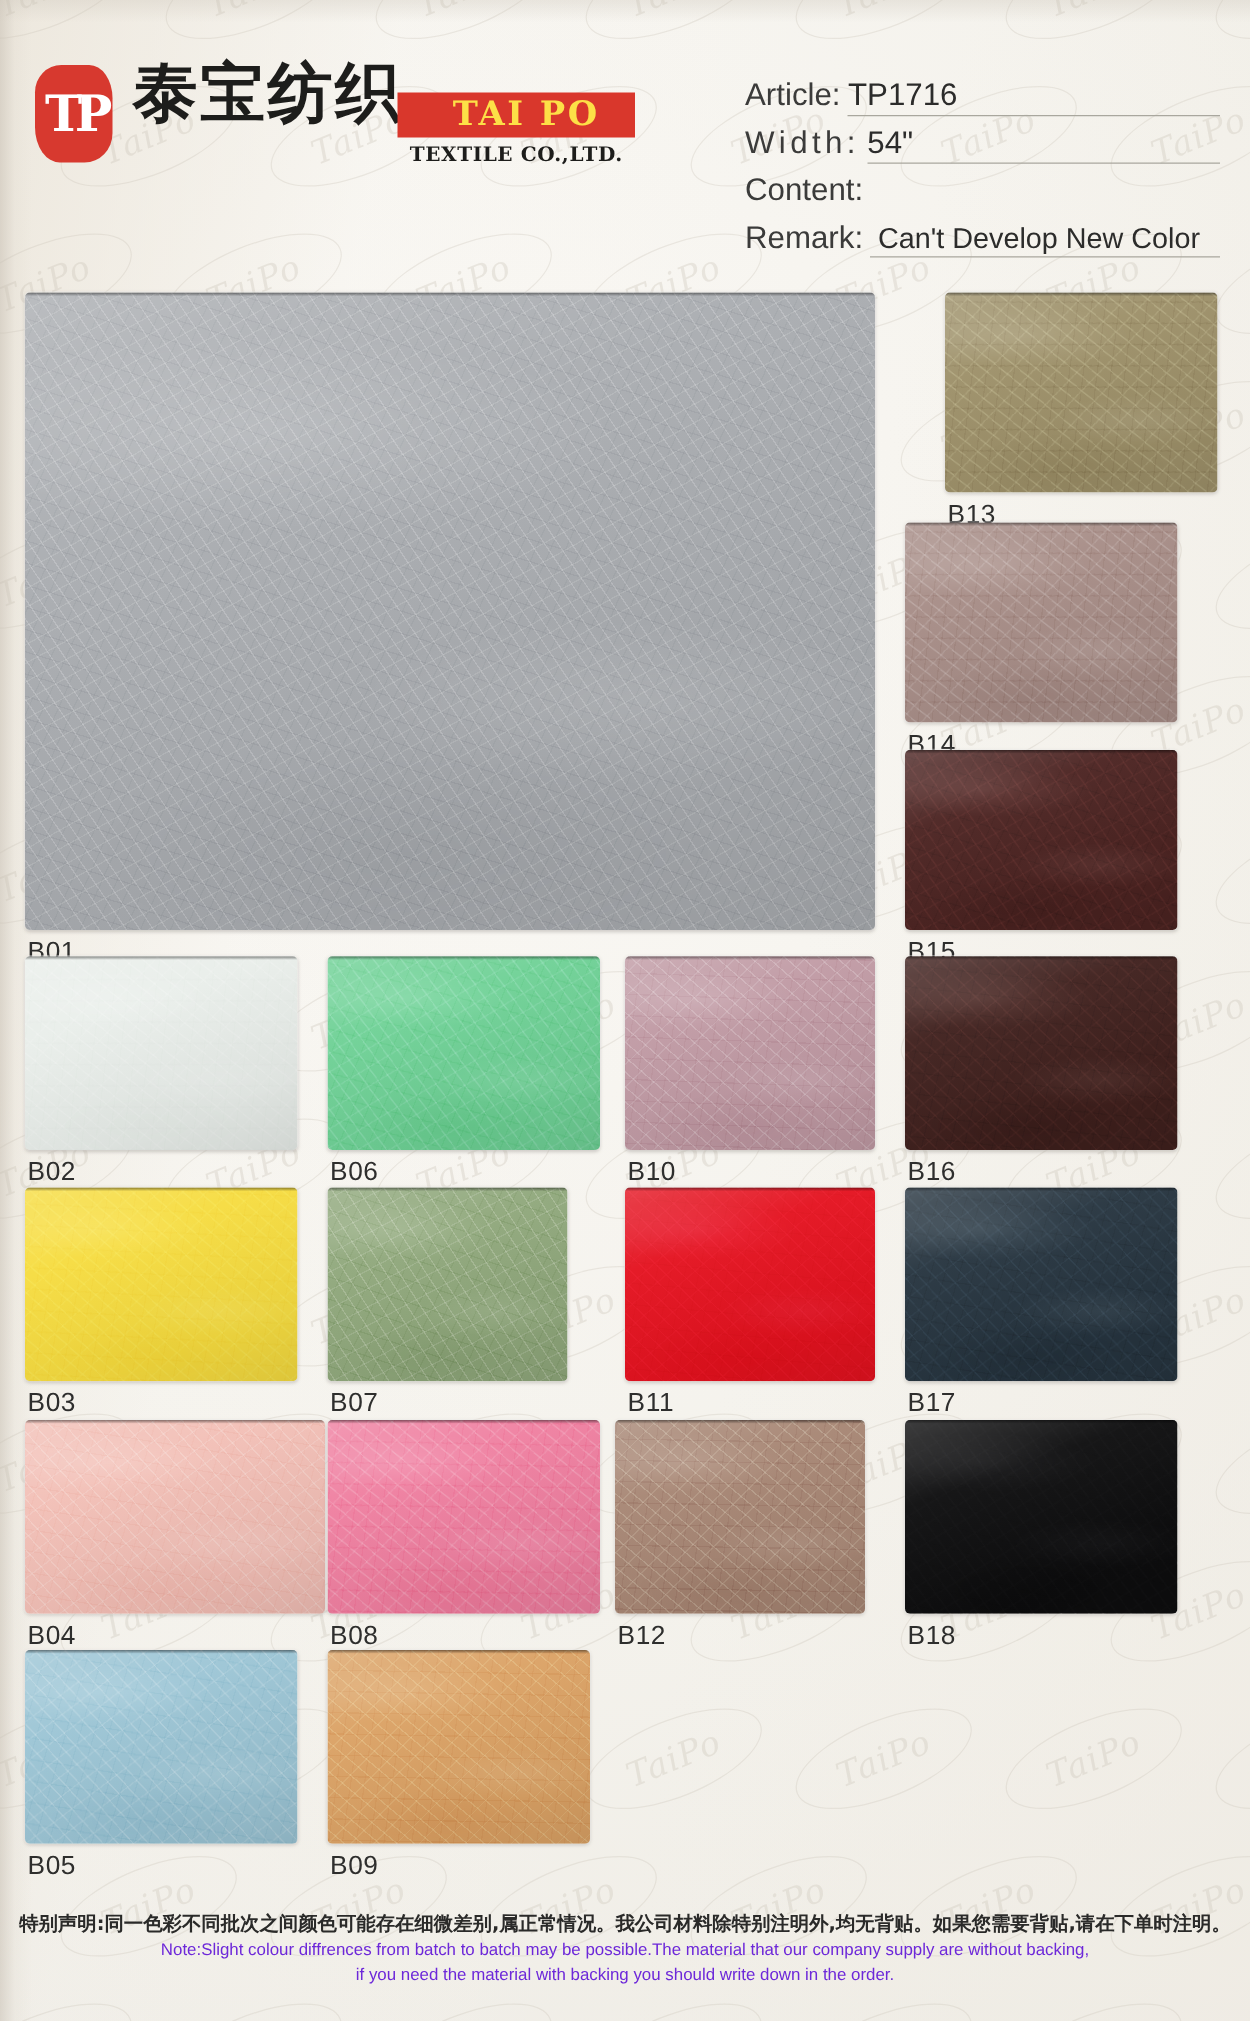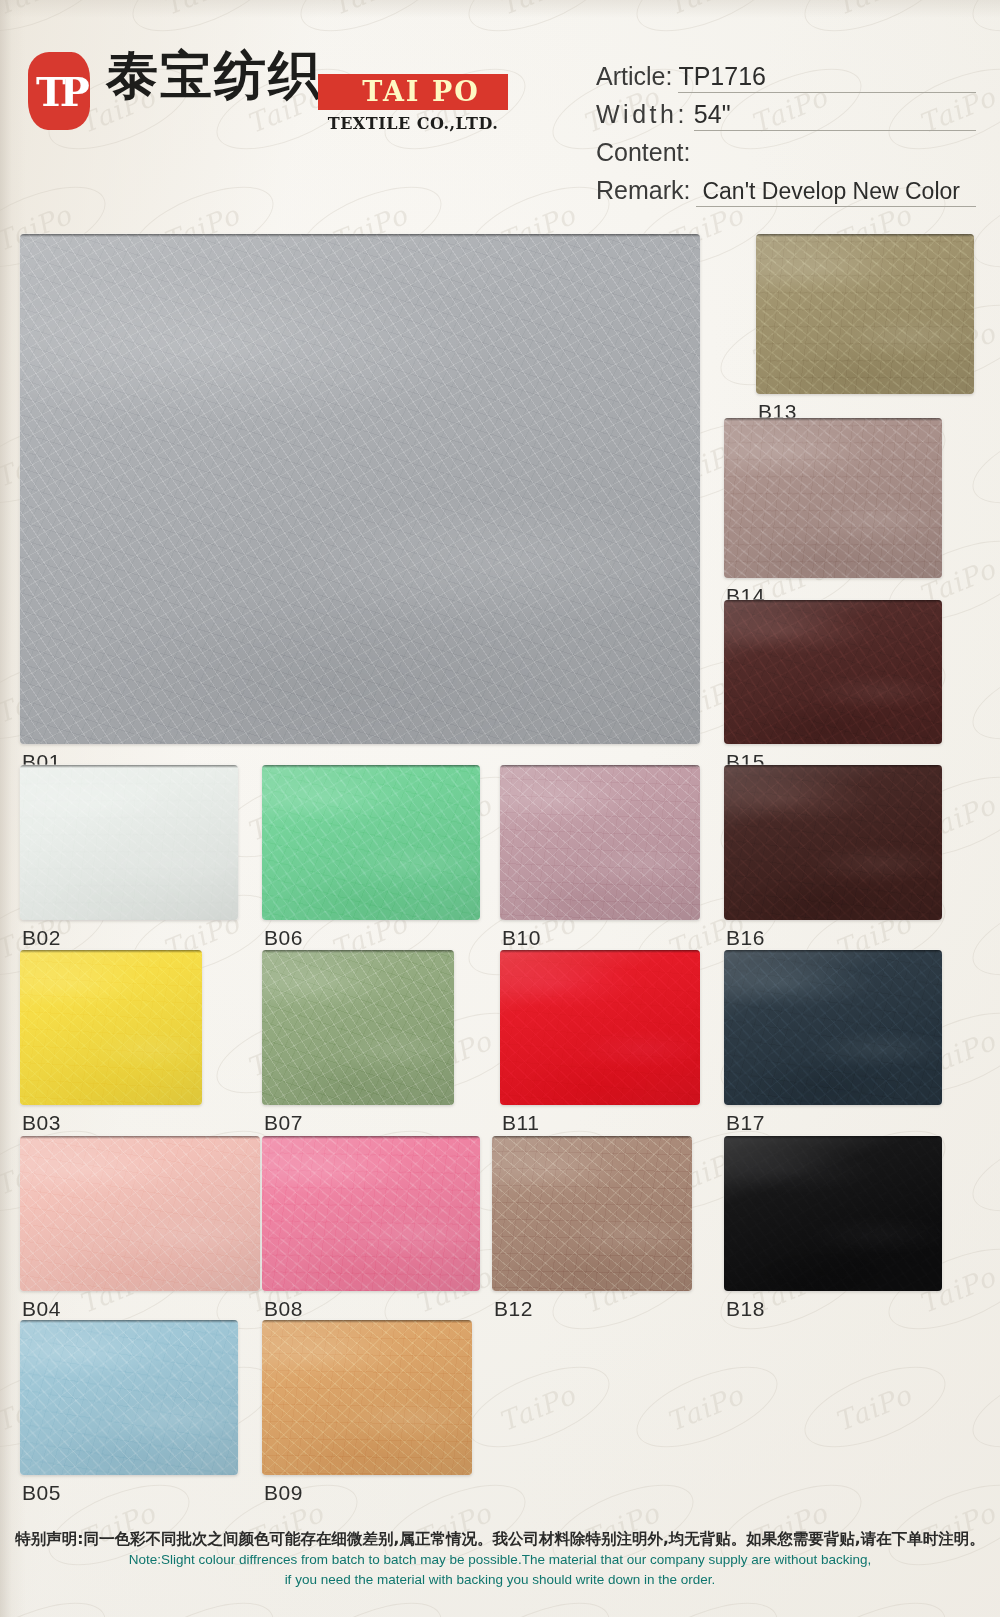--- a/index.html
+++ b/index.html
@@ -134,21 +134,21 @@
   }
   .brand-en-wrap {
     position: absolute;
     left: 212px;
     top: 28px;
     width: 190px;
     text-align: center;
   }
   .brand-en {
     background: #d9372c;
-    color: #fef9c3;
+    color: #fde047;
     font-family: "DejaVu Serif", serif;
     font-weight: bold;
     font-size: 27px;
     line-height: 33px;
     letter-spacing: 2px;
     padding: 1px 0 2px 16px;
   }
   .brand-sub {
     margin-top: 4px;
     font-family: "DejaVu Serif", serif;
@@ -272,21 +272,21 @@
     font-weight: bold;
     font-size: 15.5px;
     line-height: 22px;
     color: #2a2a29;
     white-space: nowrap;
   }
   .note-en {
     font-family: "Liberation Sans", sans-serif;
     font-size: 13.5px;
     line-height: 20px;
-    color: #0f766e;
+    color: #6d28d9;
     white-space: nowrap;
   }
 </style>
 </head>
 <body>
 
 <div id="card">
 
   <div class="paper-base"></div>
   <div class="paper-warm"></div>
@@ -803,21 +803,21 @@
       <div class="cell" style="left: 724px; top: 537px; width: 218px; height: 189px;">
         <div class="chip" style="height: 155px;">
           <div class="chip-color" style="background: rgb(63, 32, 29);"></div>
           <div class="chip-tex" style="transform: rotate(-2deg);"></div>
           <div class="chip-tex2"></div>
           <div class="chip-sheen"></div>
           <div class="chip-toprule"></div>
         </div>
         <div class="swatch-label" style="top: 161px;">B16</div>
       </div>
-      <div class="cell" style="left: 20px; top: 722px; width: 182px; height: 189px;">
+      <div class="cell" style="left: 20px; top: 722px; width: 218px; height: 189px;">
         <div class="chip" style="height: 155px;">
           <div class="chip-color" style="background: rgb(246, 220, 64);"></div>
           <div class="chip-tex" style="transform: rotate(-5deg);"></div>
           <div class="chip-tex2"></div>
           <div class="chip-sheen"></div>
           <div class="chip-toprule"></div>
         </div>
         <div class="swatch-label" style="top: 161px;">B03</div>
       </div>
       <div class="cell" style="left: 262px; top: 722px; width: 192px; height: 189px;">

